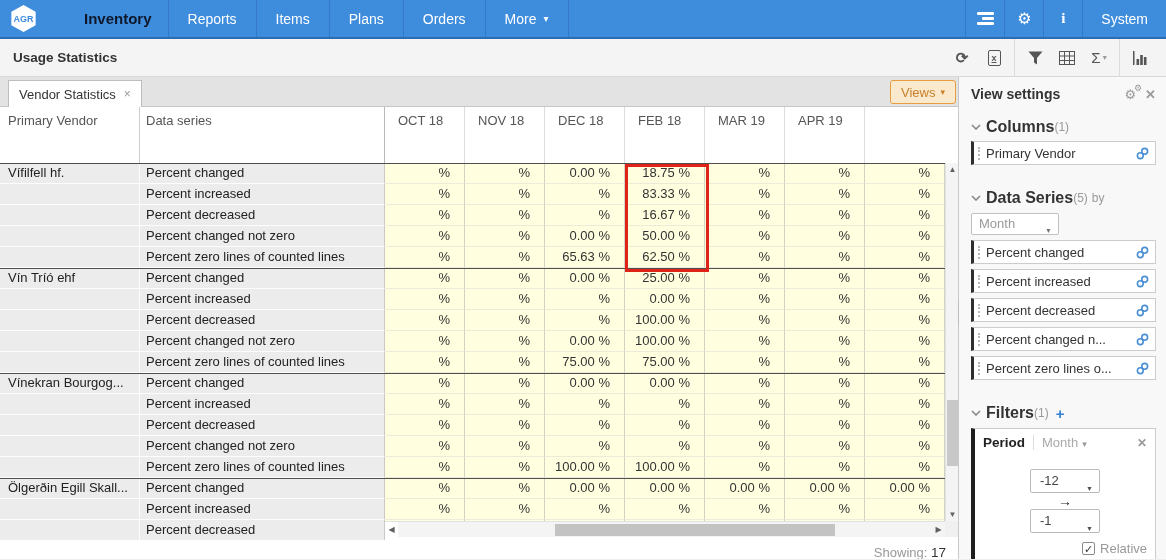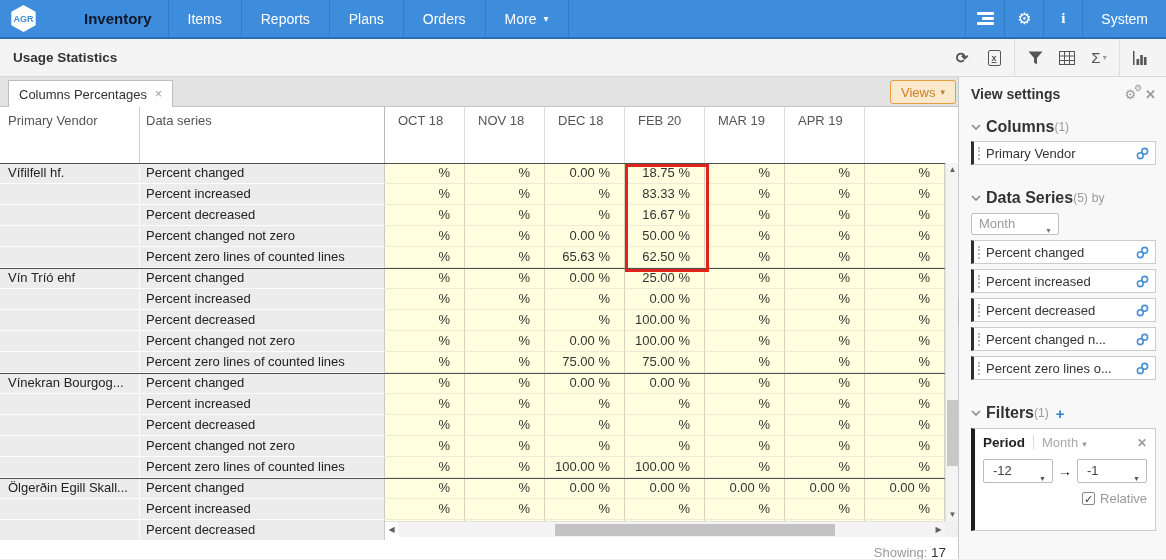--- a/index.html
+++ b/index.html
@@ -109,21 +109,21 @@
         line-height:20px; padding-left:7px; cursor:pointer; }
   .dd .dcaret { position:absolute; right:6px; top:7px; font-size:7px; color:#777; }
   .filter-card { background:#fff; border:1px solid #ccc; border-left:4px solid #1e1e1e;
                  margin:6px 10px 0 12px; padding:6px 8px 24px 8px; }
   .f-line1 { display:flex; align-items:center; }
   .f-name { font-weight:bold; font-size:13.5px; color:#222; }
   .f-div { width:1px; height:15px; background:#ddd; margin:0 8px; }
   .f-mode { color:#aaa; font-size:13px; cursor:pointer; }
   .f-mode .caret { font-size:9px; margin-left:4px; color:#999; }
   .f-x { margin-left:auto; color:#9a9a9a; font-weight:bold; font-size:12px; cursor:pointer; }
-  .f-line2 { display:flex; align-items:center; margin-top:9px; }
+  .f-line2 { display:flex; align-items:center; margin-top:19px;flex-direction:column; }
   .fselect { position:relative; width:70px; height:24px; border:1px solid #bbb; border-radius:2px;
              background:#fff; font-size:13px; color:#444; line-height:22px; padding-left:9px; cursor:pointer; }
   .fselect .dcaret { position:absolute; right:6px; top:8px; font-size:7px; color:#555; }
   .f-arrow { font-size:14px; font-weight:bold; color:#222; margin:0 5px; }
   .f-line3 { display:flex; align-items:center; justify-content:flex-end; margin-top:8px; }
   .chk { width:13px; height:13px; border:1px solid #8a8a8a; border-radius:2px; background:#fff;
          font-size:11px; line-height:12px; text-align:center; color:#333; cursor:pointer; }
   .chk-label { color:#999; font-size:13px; margin-left:5px; }
 </style>
 </head>
@@ -133,24 +133,24 @@
 
   <div class="nav">
     <div class="nav-left">
       <div class="brand">
         <div class="hex">
             <span>AGR</span>
           </div>
         <span class="brand-name">Inventory</span>
       </div>
       <div class="nav-item">
+          <span>Reports</span>
+        </div>
+      <div class="nav-item">
           <span>Items</span>
-        </div>
-      <div class="nav-item">
-          <span>Reports</span>
         </div>
       <div class="nav-item">
           <span>Plans</span>
         </div>
       <div class="nav-item">
           <span>Orders</span>
         </div>
       <div class="nav-item">
           <span>More</span>
           <span class="caret">▾</span>
@@ -212,38 +212,38 @@
             <rect x="8.2" y="4" width="2.6" height="10" fill="#555"></rect>
             <rect x="11.9" y="6" width="2.6" height="8" fill="#555"></rect>
           </svg>
       </div>
     </div>
   </div>
 
   <div class="left">
     <div class="tabstrip">
       <div class="tab">
-        <span class="tab-label">Columns Percentages</span>
+        <span class="tab-label">Vendor Statistics</span>
         <span class="tab-close">×</span>
       </div>
       <div class="views-btn">
         <span>Views</span>
           <span class="caret">▾</span>
       </div>
     </div>
 
     <div class="table-area">
       <div class="thead">
         <div class="th th-vendor">Primary Vendor</div>
         <div class="th th-series">Data series</div>
         <div style="display:flex;" id="month-headers">
             <div class="th th-month">OCT 18</div>
             <div class="th th-month">NOV 18</div>
             <div class="th th-month">DEC 18</div>
-            <div class="th th-month">FEB 20</div>
+            <div class="th th-month">FEB 18</div>
             <div class="th th-month">MAR 19</div>
             <div class="th th-month">APR 19</div>
           </div>
       </div>
       <div class="rows" id="grid-rows">
           <div class="grid-row">
             <div class="cell c-vendor">Vífilfell hf.</div>
             <div class="cell c-series">Percent changed</div>
             <div class="cell c-val">%</div>
             <div class="cell c-val">%</div>

